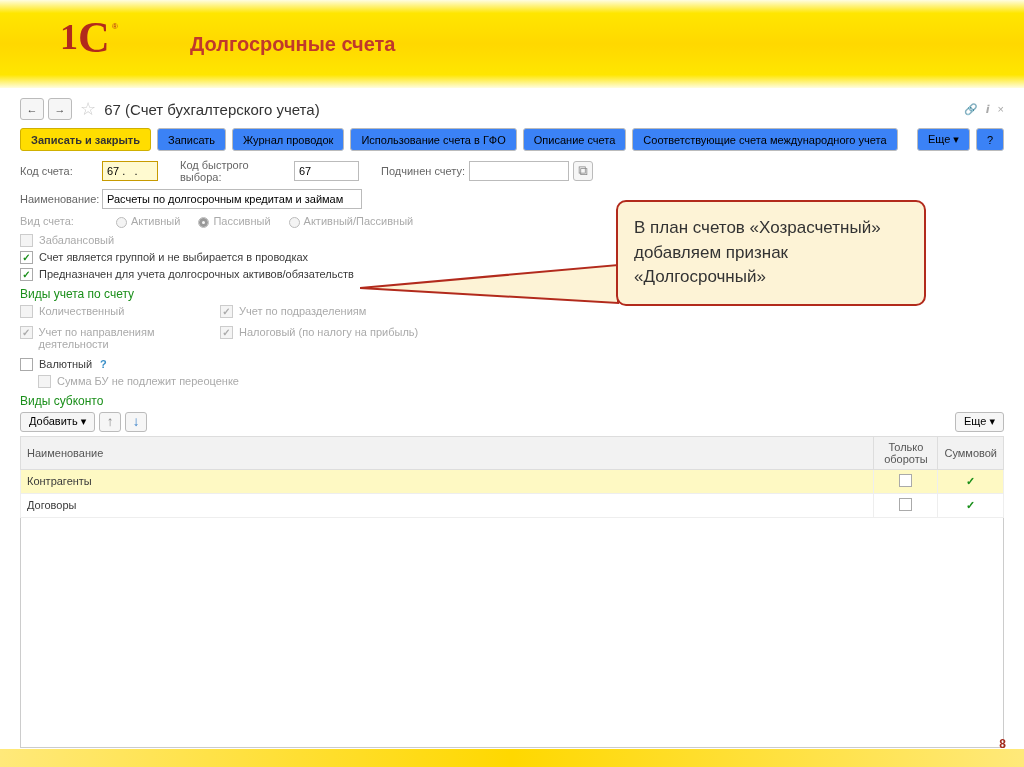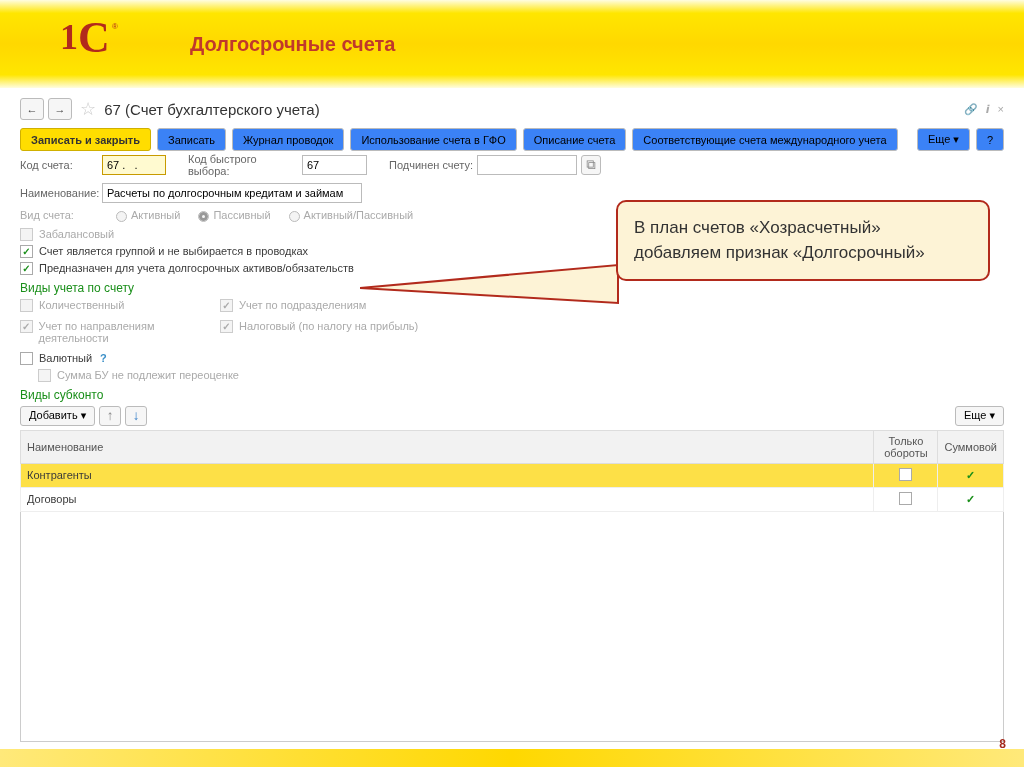--- a/index.html
+++ b/index.html
@@ -83,21 +83,21 @@
   .titlebar-right {
     margin-left: auto;
     display: flex;
     gap: 8px;
     color: #aaa;
   }
   .titlebar-right span { cursor: pointer; }
   .toolbar {
     display: flex;
     gap: 6px;
-    margin-bottom: 2px;
+    margin-bottom: 8px;
   }
   .btn {
     border: 1px solid #bbb;
     background: #3b82f6;
     padding: 4px 10px;
     border-radius: 3px;
     font-size: 11px;
     cursor: pointer;
     white-space: nowrap;
   }
@@ -198,27 +198,27 @@
   }
   table.list td {
     border: 1px solid #eee;
     padding: 4px 6px;
     font-size: 11px;
   }
   table.list th:nth-child(2),
   table.list th:nth-child(3),
   table.list td:nth-child(2),
   table.list td:nth-child(3) { width: 64px; text-align: center; }
-  tr.selected td { background: #fde047; }
+  tr.selected td { background: #fef9c3; }
   .green-check { color: #1a8f1a; font-weight: bold; }
   .table-body-area { height: 230px; background: #fff; border: 1px solid #ccc; border-top: none;}
   .callout {
     position: absolute;
     left: 616px; top: 200px;
-    width: 374px;
+    width: 310px;
     background: #fdf3d6;
     border: 2px solid #b22a1c;
     border-radius: 10px;
     padding: 14px 16px;
     font-size: 17px;
     line-height: 1.45;
     color: #333;
     z-index: 10;
   }
   .footer-stripe {
@@ -269,21 +269,21 @@
     <button class="btn">Использование счета в ГФО</button>
     <button class="btn">Описание счета</button>
     <button class="btn">Соответствующие счета международного учета</button>
     <div class="spacer"></div>
     <button class="btn"><span>Еще</span> ▾</button>
     <button class="btn">?</button>
   </div>
 
   <div class="form-row">
     <span class="label label-w1">Код счета:</span>
-    <input class="field hl" style="width: 64px;" value="67 .   .">
+    <input class="field hl" style="width: 56px;" value="67 .   .">
     <span style="width:14px"></span>
     <span class="label label-w2">Код быстрого выбора:</span>
     <input class="field" style="width: 65px;" value="67">
     <span style="width:14px"></span>
     <span class="label">Подчинен счету:</span>
     <input class="field" style="width: 100px;" value="">
     <button class="icon-btn" style="width:20px">⧉</button>
   </div>
 
   <div class="form-row">

